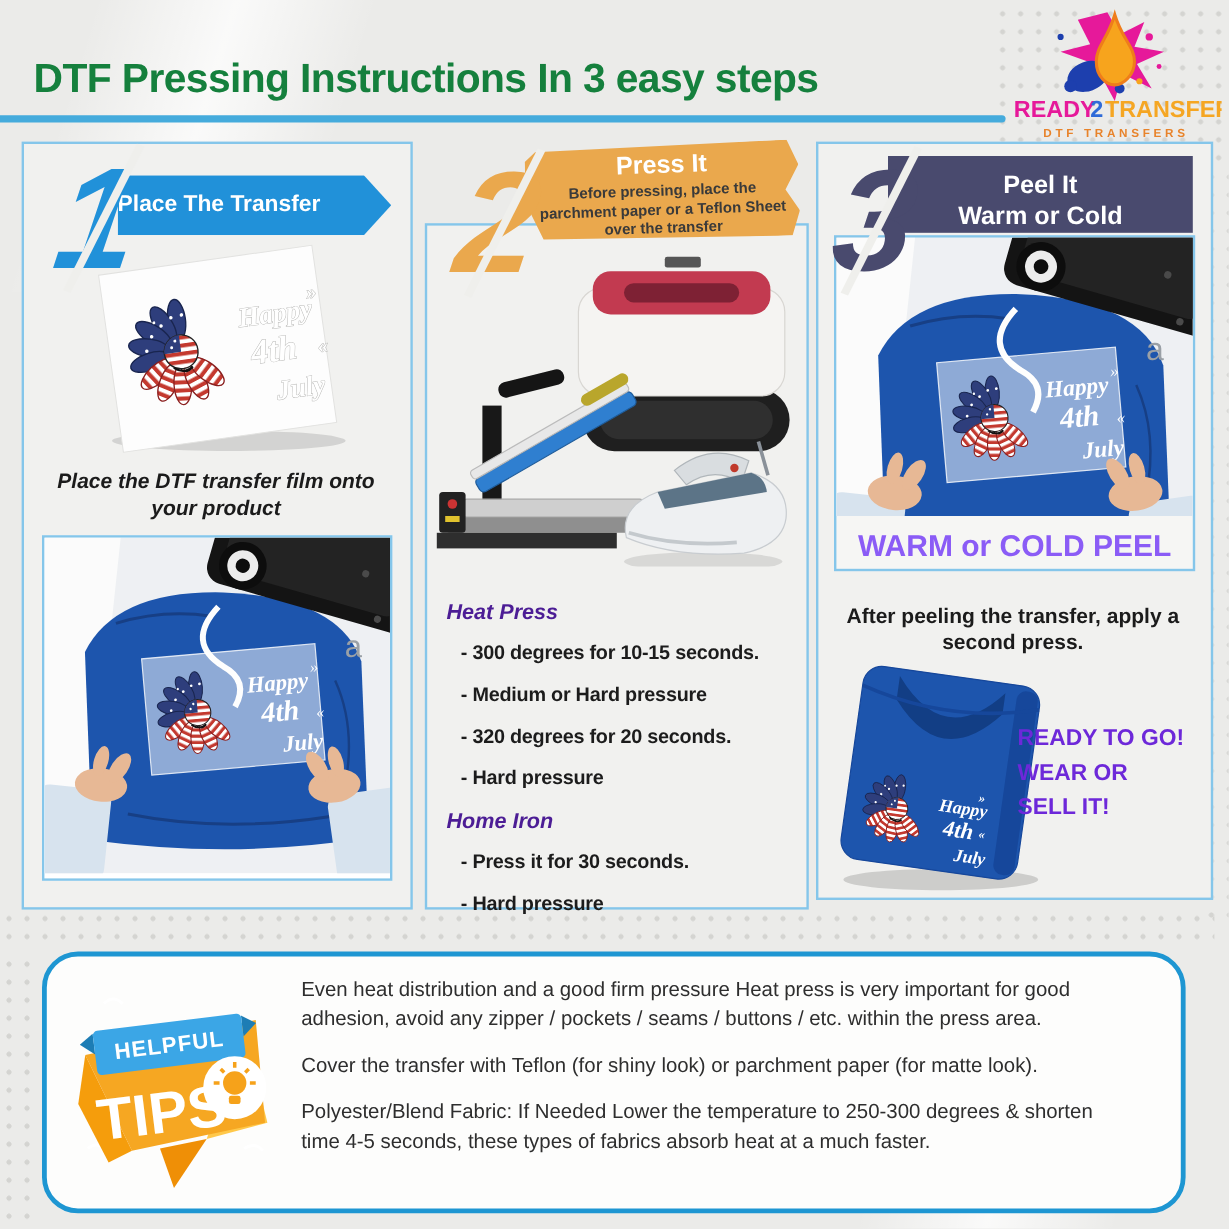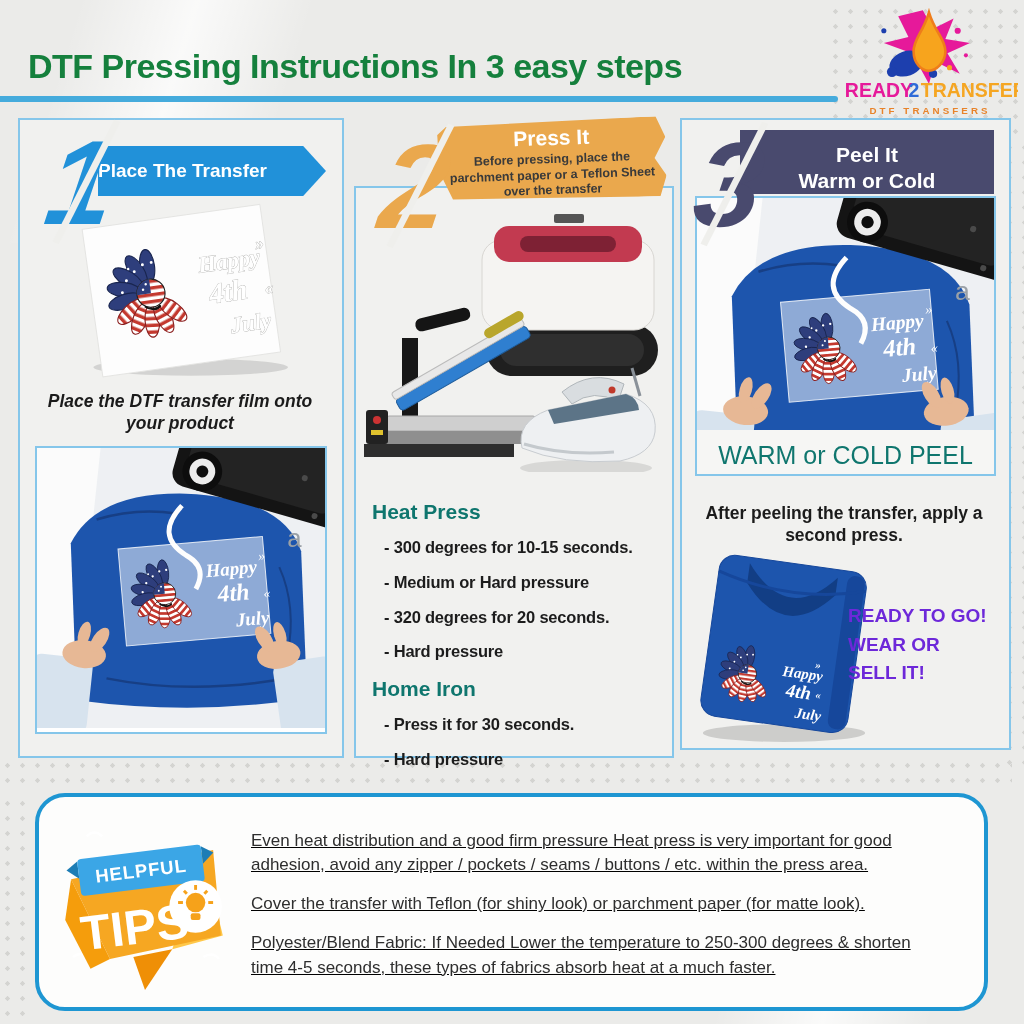--- a/index.html
+++ b/index.html
@@ -47,34 +47,34 @@
 
   .film{position:absolute;left:30px;top:78px;width:256px;height:182px;z-index:1;}
   .caption{position:absolute;font-weight:700;font-size:17.5px;color:#1b1b1b;text-align:center;line-height:1.3;}
   .cap1{left:8px;top:252px;width:304px;font-style:italic;}
   .photo{position:absolute;border:2px solid #85c6ea;background:#fff;overflow:hidden;}
   .photo1{left:15px;top:326px;width:288px;height:284px;}
   .photo1 svg,.frame3 svg.scene{display:block;width:100%;}
 
   .devices{position:absolute;left:6px;top:22px;width:302px;height:262px;}
   .specs{position:absolute;left:16px;top:298px;width:292px;}
-  .specs .h{color:#0f766e;font-weight:800;font-size:21px;margin:14px 0 3px;}
+  .specs .h{color:#4c1d95;font-weight:800;font-size:18px;margin:14px 0 3px;font-style:italic;}
   .specs p{margin:12px;font-weight:700;font-size:16.5px;color:#1c1c1c;line-height:1.38;letter-spacing:-0.2px;}
 
   .frame3{position:absolute;left:13px;top:76px;width:297px;height:276px;border:2px solid #85c6ea;background:#f6f6f4;}
-  .peel-label{position:absolute;left:0;bottom:4px;width:100%;text-align:center;color:#0f766e;font-weight:400;font-size:25px;}
+  .peel-label{position:absolute;left:0;bottom:4px;width:100%;text-align:center;color:#8b5cf6;font-weight:700;font-size:25px;}
   .cap3{left:12px;top:364px;width:300px;}
   .folded{position:absolute;left:8px;top:416px;width:188px;height:212px;}
   .ready{position:absolute;left:166px;top:482px;width:152px;text-align:left;font-weight:800;font-size:19px;color:#6d28d9;line-height:1.5;}
 
   
   .tips{position:absolute;left:35px;top:793px;width:953px;height:218px;background:#fdfdfc;border:4px solid #1e96d2;
         border-radius:30px;z-index:1;box-sizing:border-box;}
   .badge{position:absolute;left:18px;top:16px;width:176px;height:180px;}
-  .tips-text{position:absolute;left:212px;top:32px;width:700px;text-decoration:underline;}
+  .tips-text{position:absolute;left:212px;top:16px;width:700px;}
   .tips-text p{margin:0 0 15px;font-size:17px;color:#2e2e2e;line-height:1.42;max-width:672px;}
 </style>
 </head>
 <body>
 
 <svg width="0" height="0" style="position:absolute" aria-hidden="true">
   <defs>
     <pattern id="stripes" width="8" height="6" patternUnits="userSpaceOnUse">
       <rect width="8" height="6" fill="#ffffff"></rect>
       <rect width="8" height="3" fill="#c4392f"></rect>

